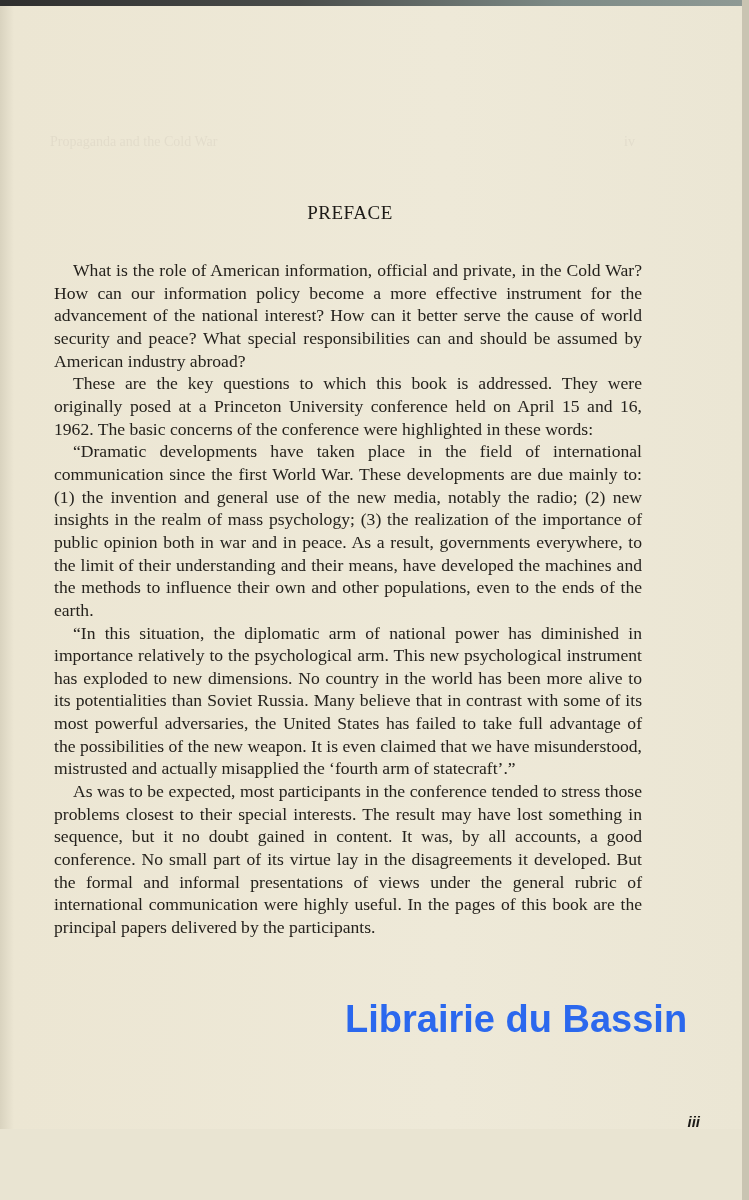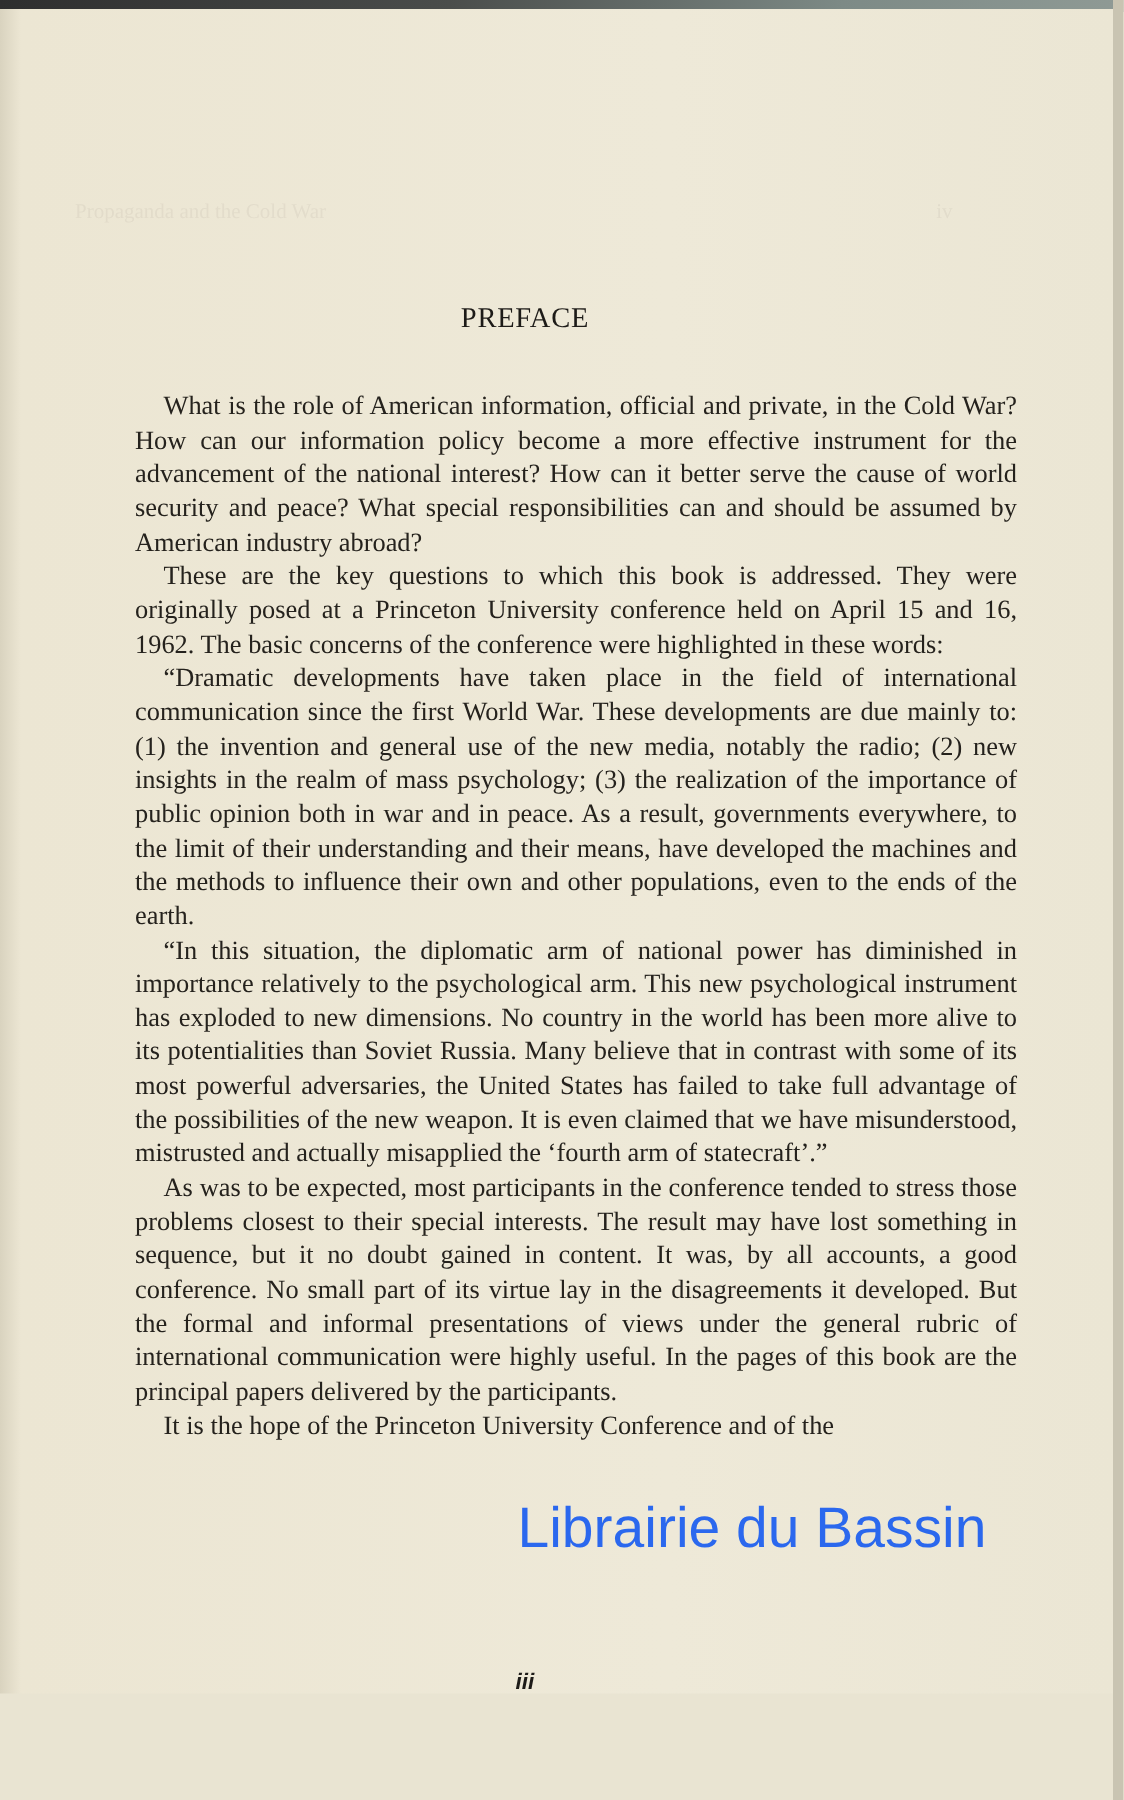--- a/index.html
+++ b/index.html
@@ -27,53 +27,52 @@
     display: flex; justify-content: space-between;
   }
   .title {
     position: absolute; top: 196px; left: 0; width: 700px; text-align: center;
     font-size: 19px; letter-spacing: 0.5px; color: #1d1b18;
   }
   .body {
     position: absolute; top: 253px; left: 54px; width: 588px;
     font-size: 17.6px; line-height: 22.65px; color: #25221d;
     text-align: justify;
-    margin-left: 36px;
   }
   .body p { margin: 0; text-indent: 19px; }
   .folio {
-    position: absolute; top: 1107px; left: 0; width: 700px; text-align: center;
+    position: absolute; top: 1107px; left: 0; width: 700px; text-align: right;
     font-family: "Liberation Sans", "DejaVu Sans", sans-serif;
     font-style: italic; font-weight: bold; font-size: 15px; color: #1d1b18;
   }
   .watermark {
     position: absolute; top: 998px; left: 345px;
     font-family: "Liberation Sans", "DejaVu Sans", sans-serif;
     font-size: 38px; color: #1b5ef0; opacity: 0.92; letter-spacing: 0px;
     white-space: nowrap;
+    font-weight: bold;
   }
 </style>
 </head>
 <body>
 
 <div class="topbar"></div>
 <div class="page">
   <div class="ghost-header">
     <span>Propaganda and the Cold War</span>
     <span>iv</span>
   </div>
 
   <div class="title">PREFACE</div>
 
   <div class="body">
     <p>What is the role of American information, official and private, in the Cold War? How can our information policy become a more effective instrument for the advancement of the national interest? How can it better serve the cause of world security and peace? What special responsibilities can and should be assumed by American industry abroad?</p>
     <p>These are the key questions to which this book is addressed. They were originally posed at a Princeton University conference held on April 15 and 16, 1962. The basic concerns of the conference were highlighted in these words:</p>
     <p>“Dramatic developments have taken place in the field of international communication since the first World War. These developments are due mainly to: (1) the invention and general use of the new media, notably the radio; (2) new insights in the realm of mass psychology; (3) the realization of the importance of public opinion both in war and in peace. As a result, governments everywhere, to the limit of their understanding and their means, have developed the machines and the methods to influence their own and other populations, even to the ends of the earth.</p>
     <p>“In this situation, the diplomatic arm of national power has diminished in importance relatively to the psychological arm. This new psychological instrument has exploded to new dimensions. No country in the world has been more alive to its potentialities than Soviet Russia. Many believe that in contrast with some of its most powerful adversaries, the United States has failed to take full advantage of the possibilities of the new weapon. It is even claimed that we have misunderstood, mistrusted and actually misapplied the ‘fourth arm of statecraft’.”</p>
     <p>As was to be expected, most participants in the conference tended to stress those problems closest to their special interests. The result may have lost something in sequence, but it no doubt gained in content. It was, by all accounts, a good conference. No small part of its virtue lay in the disagreements it developed. But the formal and informal presentations of views under the general rubric of international communication were highly useful. In the pages of this book are the principal papers delivered by the participants.</p>
-    <p>It is the hope of the Princeton University Conference and of the</p>
   </div>
 
   <div class="folio">iii</div>
 </div>
 <div class="right-edge"></div>
 
 <div class="watermark">Librairie du Bassin</div>
 
 </body></html>

